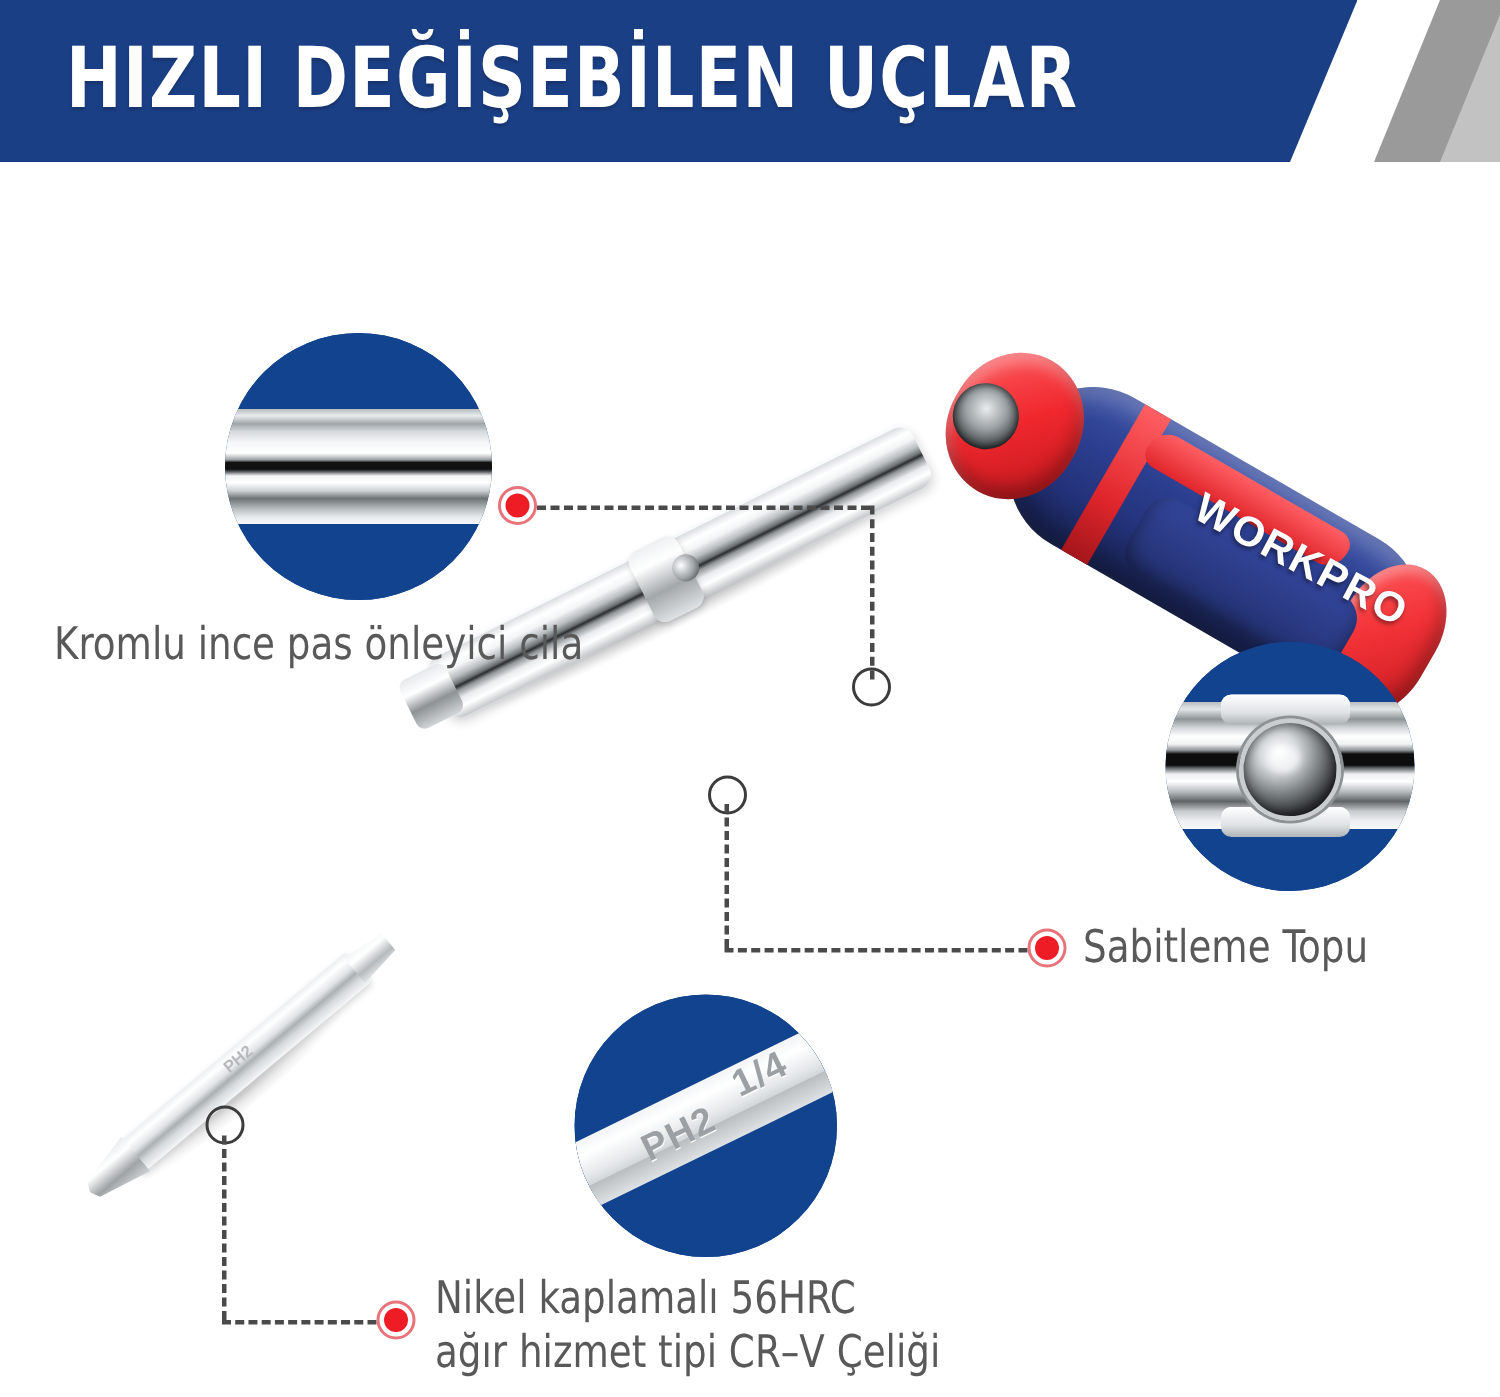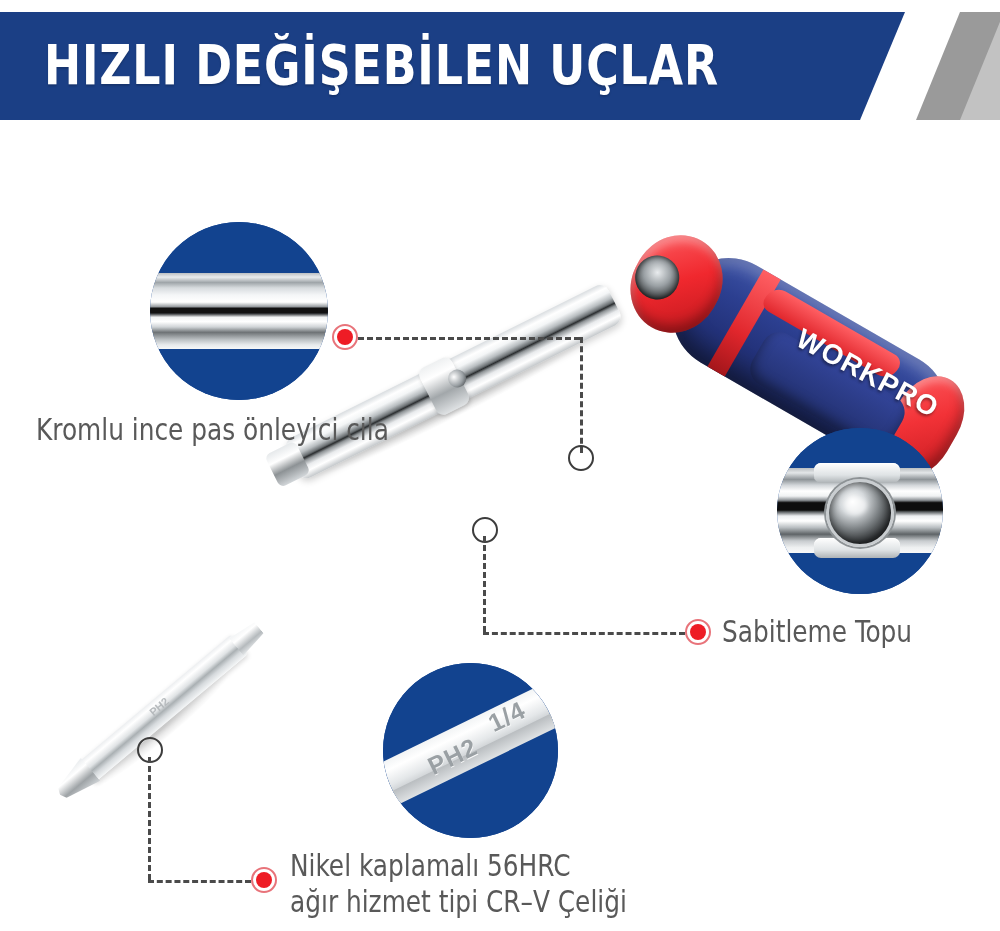--- a/index.html
+++ b/index.html
@@ -2,21 +2,21 @@
 <html><head>
 <meta charset="utf-8">
 <style>
   html,body{margin:0;padding:0;background:#fff;}
   body{
     width:1000px;height:931px;position:relative;overflow:hidden;
     font-family:"Liberation Sans", sans-serif;
     background:#ffffff;
   }
   
-  .banner-wrap{position:absolute;left:0;top:12px;width:920px;height:108px;}
+  .banner-wrap{position:absolute;left:0;top:0;width:920px;height:108px;}
   .banner{
     position:absolute;left:0;top:0;width:905px;height:108px;
     background:#1b3f85;
     clip-path:polygon(0 0, 905px 0, 860px 108px, 0 108px);
     box-shadow:0 3px 6px rgba(0,0,0,.18);
   }
   .banner-title{
     position:absolute;left:44px;top:50%;transform:translateY(-50%);
     color:#ffffff;
     font-family:"Liberation Sans Narrow","DejaVu Sans Condensed","Liberation Sans",sans-serif;

